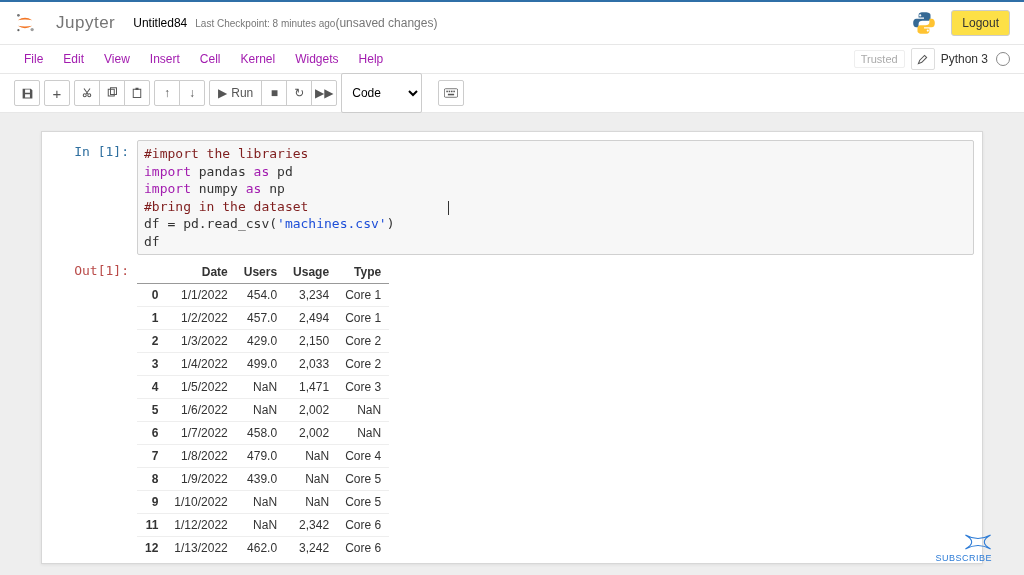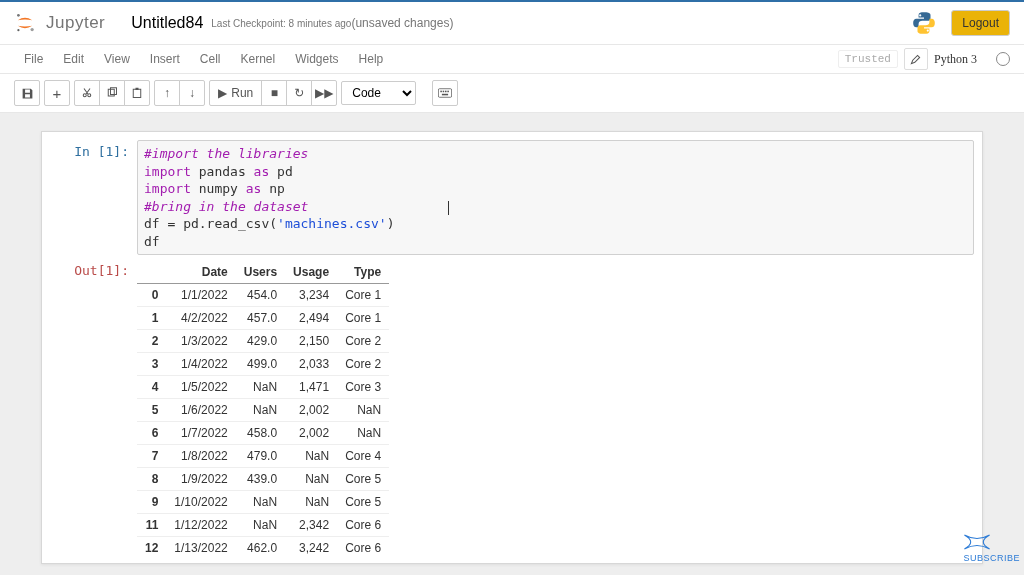--- a/index.html
+++ b/index.html
@@ -1,57 +1,57 @@
 <!DOCTYPE html>
 <html><head>
 <meta charset="utf-8">
 <style>
   html,body{margin:0;padding:0;font-family:"Helvetica Neue",Helvetica,Arial,sans-serif;font-size:13px;color:#333;background:#fff;width:1024px;}
   body{border-top:2px solid #2f6fa7;}
   .header{display:flex;align-items:center;padding:4px 14px 4px 14px;border-bottom:1px solid #e7e7e7;height:34px;}
-  .logo{display:flex;align-items:center;gap:10px;margin-right:26px;}
+  .logo{display:flex;align-items:center;gap:20px;margin-right:18px;}
   .logo .jlabel{font-size:17px;color:#757575;letter-spacing:0.5px;}
-  .title{font-size:16px;color:#000;margin-right:8px;}
+  .title{font-size:12px;color:#000;margin-right:8px;}
   .checkpoint{font-size:10px;color:#777;}
   .unsaved{font-size:12px;color:#777;}
   .spacer{flex:1;}
   .py-logo{width:26px;height:26px;margin-right:14px;display:flex;align-items:center;justify-content:center;}
-  .logout{border:1px solid #ccc;border-radius:3px;padding:5px 10px;font-size:12px;color:#333;background:#eab308;cursor:pointer;}
+  .logout{border:1px solid #ccc;border-radius:3px;padding:5px 10px;font-size:12px;color:#333;background:#fde047;cursor:pointer;}
   .menubar{display:flex;align-items:center;padding:0 14px;border-bottom:1px solid #e7e7e7;height:28px;}
-  .menubar .menu-item{padding:4px 10px;font-size:12px;color:#737373;cursor:pointer;}
-  .trusted{font-size:11px;color:#aaa;padding:2px 6px;border:1px solid #eee;border-radius:2px;margin-right:6px;font-family:Liberation Mono, monospace;}
+  .menubar .menu-item{padding:4px 10px;font-size:12px;color:#a21caf;cursor:pointer;}
+  .trusted{font-size:11px;color:#aaa;padding:2px 6px;border:1px solid #eee;border-radius:2px;margin-right:6px;}
   .pencil{border:1px solid #ddd;border-radius:2px;width:22px;height:20px;display:flex;align-items:center;justify-content:center;margin-right:6px;}
-  .kernel-ind{display:flex;align-items:center;gap:19px;font-size:12px;color:#333;font-family:Liberation Serif, serif;}
+  .kernel-ind{display:flex;align-items:center;gap:8px;font-size:12px;color:#333;}
   .kernel-dot{width:12px;height:12px;border:1px solid #888;border-radius:50%;}
   .toolbar{display:flex;align-items:center;padding:4px 14px;border-bottom:1px solid #e7e7e7;gap:4px;height:30px;}
   .tb-btn{border:1px solid #ccc;border-radius:2px;min-width:24px;height:24px;display:flex;align-items:center;justify-content:center;background:#fff;cursor:pointer;font-size:12px;color:#555;}
   .tb-group{display:flex;}
   .tb-group .tb-btn{border-radius:0;margin-left:-1px;}
   .tb-group .tb-btn:first-child{border-top-left-radius:2px;border-bottom-left-radius:2px;margin-left:0;}
   .tb-group .tb-btn:last-child{border-top-right-radius:2px;border-bottom-right-radius:2px;}
   .run-btn{padding:0 8px;gap:4px;}
-  .cell-type{height:24px;border:1px solid #ccc;border-radius:2px;font-size:12px;padding:0 18px 0 6px;background:#fff;}
+  .cell-type{height:40px;border:1px solid #ccc;border-radius:2px;font-size:12px;padding:0 24px 0 6px;background:#fff;}
   .notebook-area{background:#eeeeee;padding:18px 0 0 0;min-height:460px;}
   .container{width:940px;margin:0 auto;background:#fff;border:1px solid #d7d7d7;box-shadow:0 1px 3px rgba(0,0,0,0.07);}
   .cell{display:flex;padding:8px 8px 4px 1px;}
   .prompt{width:86px;text-align:right;padding:4px 8px 0 0;font-family:monospace;font-size:13px;flex-shrink:0;}
   .in-prompt{color:#2f6f9f;}
   .out-prompt{color:#b94a48;}
   .code-area{flex:1;border:1px solid #d0d0d0;border-radius:2px;background:#f7f7f7;padding:4px 6px;font-family:monospace;font-size:13px;line-height:1.35;white-space:pre;color:#333;position:relative;}
   .cursor{position:absolute;width:1px;height:14px;background:#333;}
-  .c-comment{color:#a21caf;font-style:italic;}
+  .c-comment{color:#7f1d1d;}
   .c-kw{color:#a21caf;font-weight:normal;}
   .c-str{color:#1d4ed8;}
   .output-area{flex:1;padding:2px 0 0 0;font-size:12px;}
   table.df{border-collapse:collapse;font-size:12px;}
   table.df th,table.df td{padding:4px 8px;text-align:right;border-top:1px solid #eee;}
   table.df thead th{border-bottom:1px solid #999;border-top:none;font-weight:bold;text-align:right;}
   table.df th.row-idx{font-weight:bold;}
   table.df tr:first-child td,table.df tr:first-child th.row-idx{border-top:none;}
-  .subscribe{position:fixed;bottom:12px;right:4px;font-size:9px;color:#2c7bd6;text-align:left;letter-spacing:0.5px;}
+  .subscribe{position:fixed;bottom:12px;right:32px;font-size:9px;color:#2c7bd6;text-align:right;letter-spacing:0.5px;}
 </style>
 </head>
 <body>
 
 <div class="header">
   <div class="logo">
     <svg width="22" height="22" viewBox="0 0 40 40">
       <circle cx="8" cy="6" r="2.5" fill="#767677"></circle>
       <path d="M7 15 Q20 6 33 15 Q20 12 7 15 Z" fill="#f37726"></path>
       <path d="M7 25 Q20 34 33 25 Q20 28 7 25 Z" fill="#f37726"></path>
@@ -194,21 +194,21 @@
           <tbody id="df-body">
               <tr>
                 <th class="row-idx">0</th>
                 <td>1/1/2022</td>
                 <td>454.0</td>
                 <td>3,234</td>
                 <td>Core 1</td>
               </tr>
               <tr>
                 <th class="row-idx">1</th>
-                <td>4/2/2022</td>
+                <td>1/2/2022</td>
                 <td>457.0</td>
                 <td>2,494</td>
                 <td>Core 1</td>
               </tr>
               <tr>
                 <th class="row-idx">2</th>
                 <td>1/3/2022</td>
                 <td>429.0</td>
                 <td>2,150</td>
                 <td>Core 2</td>

